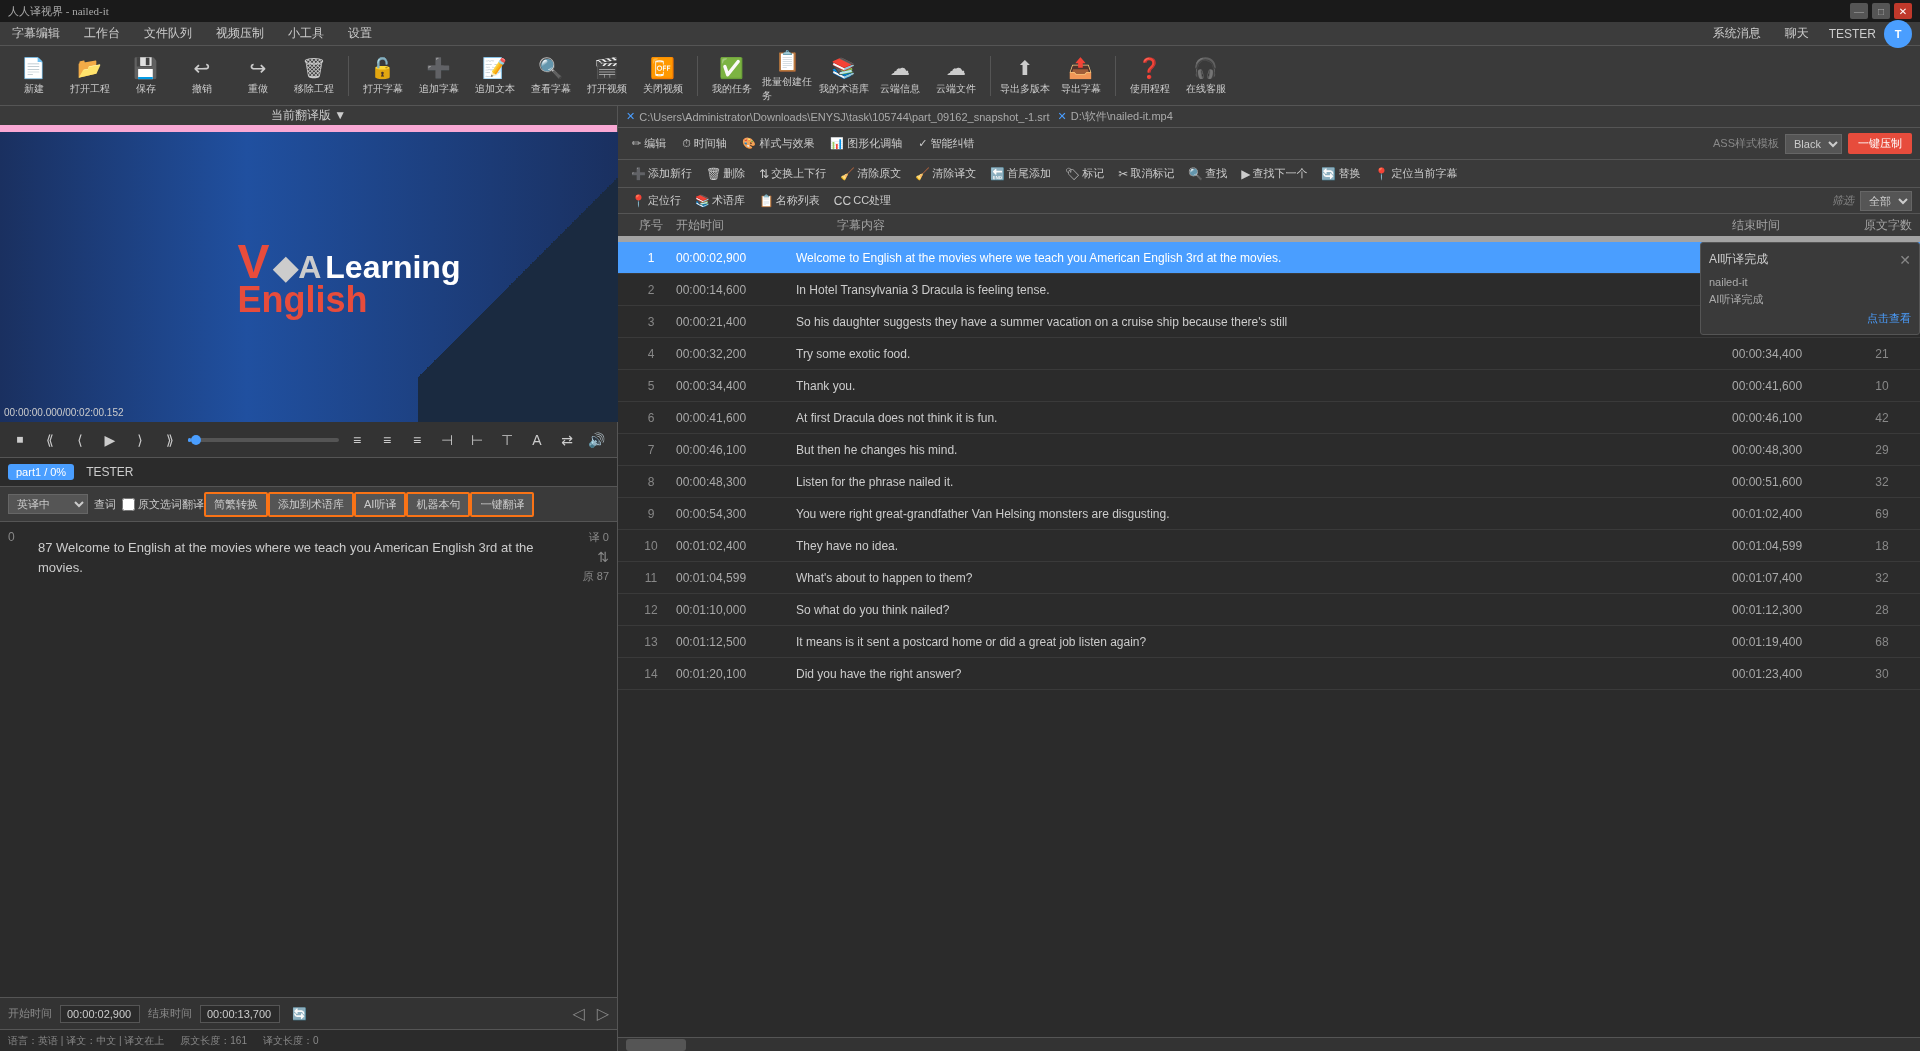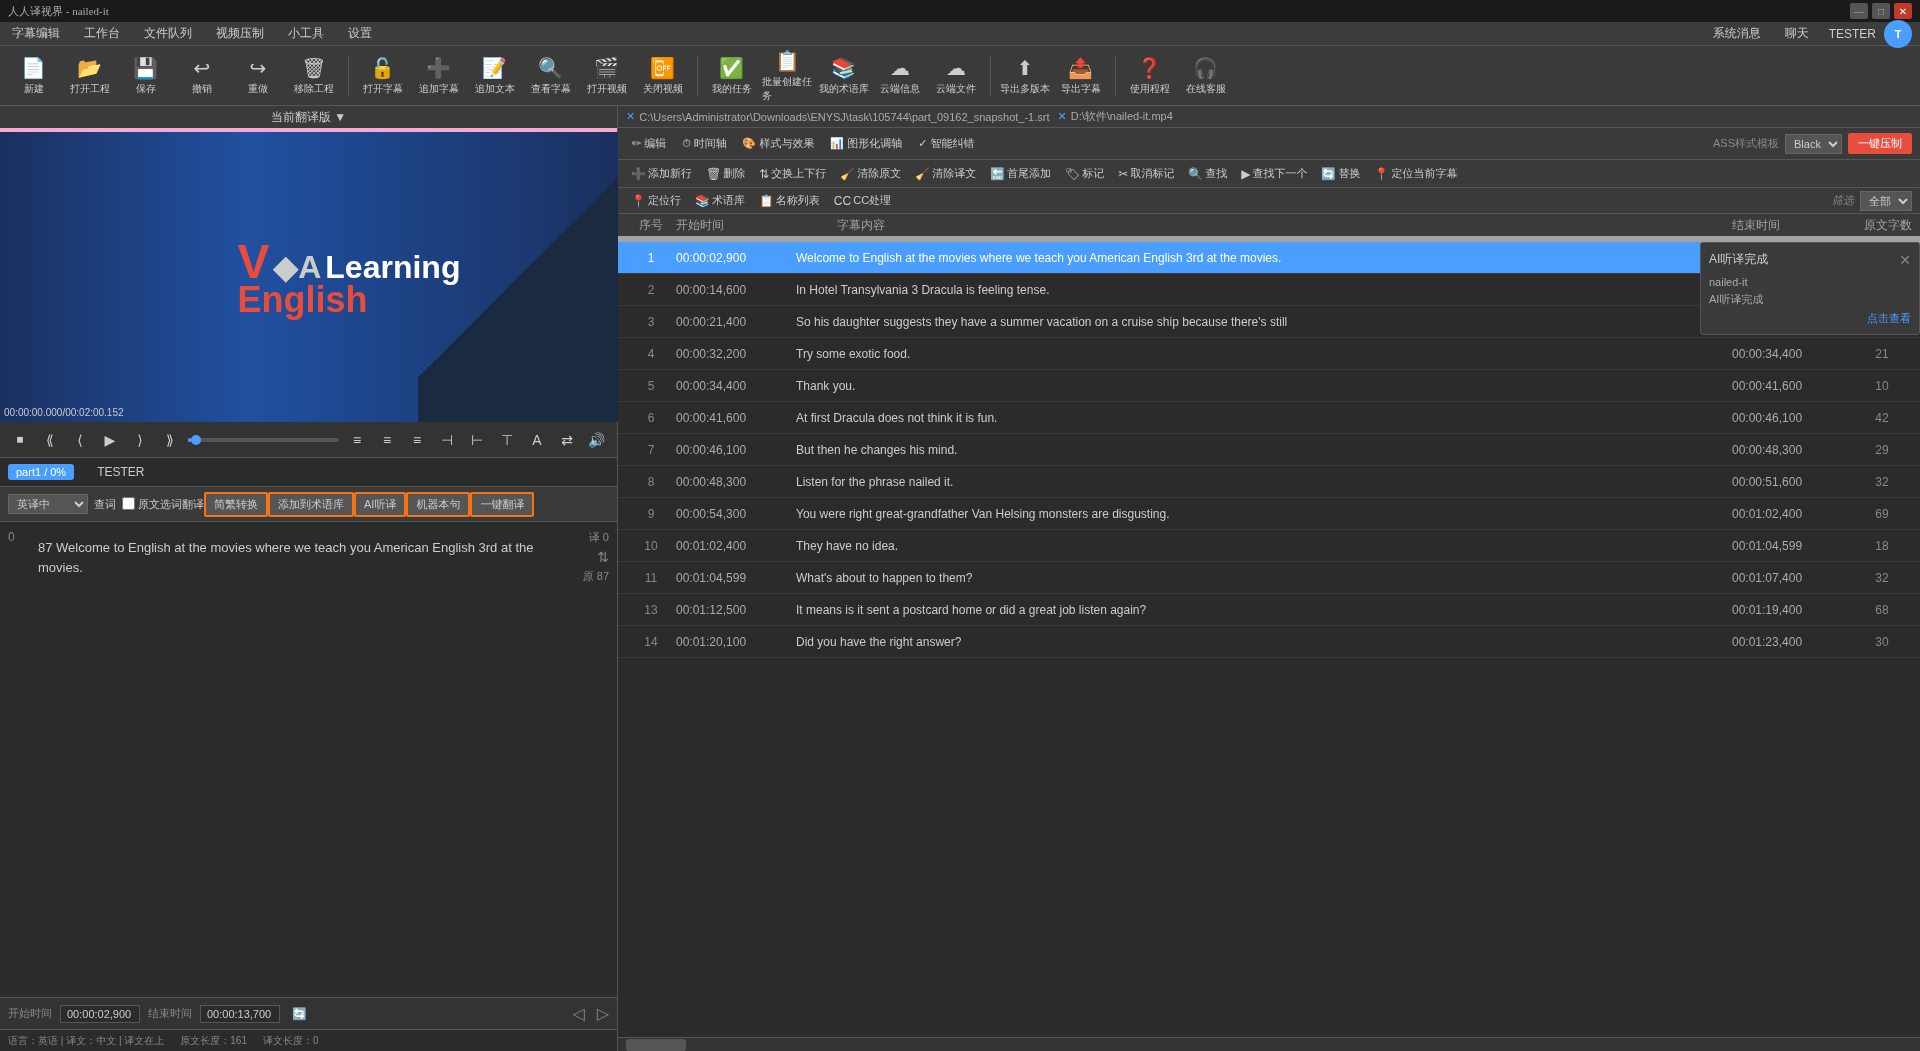--- a/index.html
+++ b/index.html
@@ -100,21 +100,21 @@
       border-right: 1px solid #555;
     }
 
     
     .trans-header {
       height: 26px;
       background: #3a3a3a;
       display: flex;
       align-items: center;
       justify-content: center;
-      border-bottom: 4px solid #f9a8d4;
+      border-bottom: 7px solid #f9a8d4;
       color: #ccc;
       font-size: 12px;
       cursor: pointer;
     }
 
     
     .video-area {
       width: 618px;
       height: 290px;
       background: #000;
@@ -181,21 +181,21 @@
       top: -3px;
     }
 
     
     .part-info {
       height: 28px;
       background: #2b2b2b;
       display: flex;
       align-items: center;
       padding: 0 8px;
-      gap: 23px;
+      gap: 12px;
     }
     .part-badge {
       background: #4a9eff;
       color: white;
       padding: 2px 8px;
       border-radius: 3px;
       font-size: 11px;
     }
 
     
@@ -221,21 +221,21 @@
       background: #555;
       color: #ccc;
       border: 2px solid #f97316;
       padding: 3px 8px;
       font-size: 11px;
       cursor: pointer;
       border-radius: 2px;
     }
     .checkbox-label {
       display: flex;
-      align-items: flex-start;
+      align-items: center;
       gap: 3px;
       color: #ccc;
       font-size: 11px;
     }
 
     
     .translation-area {
       flex: 1;
       background: #2b2b2b;
       position: relative;
@@ -905,20 +905,27 @@
       </div>
 
       <div class="table-row">
         <span class="tr-seq">11</span>
         <span class="tr-start">00:01:04,599</span>
         <span class="tr-content">What's about to happen to them?</span>
         <span class="tr-end">00:01:07,400</span>
         <span class="tr-chars">32</span>
       </div>
 
+      <div class="table-row">
+        <span class="tr-seq">12</span>
+        <span class="tr-start">00:01:10,000</span>
+        <span class="tr-content">So what do you think nailed?</span>
+        <span class="tr-end">00:01:12,300</span>
+        <span class="tr-chars">28</span>
+      </div>
 
       <div class="table-row">
         <span class="tr-seq">13</span>
         <span class="tr-start">00:01:12,500</span>
         <span class="tr-content">It means is it sent a postcard home or did a great job listen again?</span>
         <span class="tr-end">00:01:19,400</span>
         <span class="tr-chars">68</span>
       </div>
 
       <div class="table-row">

